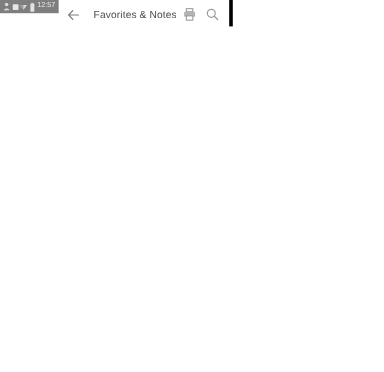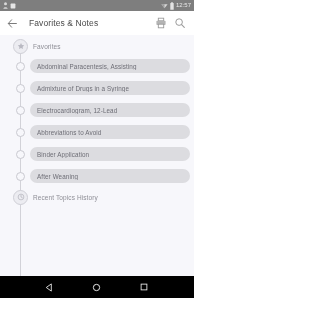--- a/index.html
+++ b/index.html
@@ -11,21 +11,21 @@
     height: 310px;
     overflow: hidden;
     font-family: "Liberation Sans", sans-serif;
     background: #ffffff;
   }
   #phone {
     position: relative;
     width: 194px;
     height: 298px;
     display: flex;
-    flex-direction: column;
+    flex-direction: row;
     background: #ffffff;
   }
 
   
   .statusbar {
     height: 11px;
     background: #7e7e7e;
     display: flex;
     align-items: center;
     justify-content: space-between;

